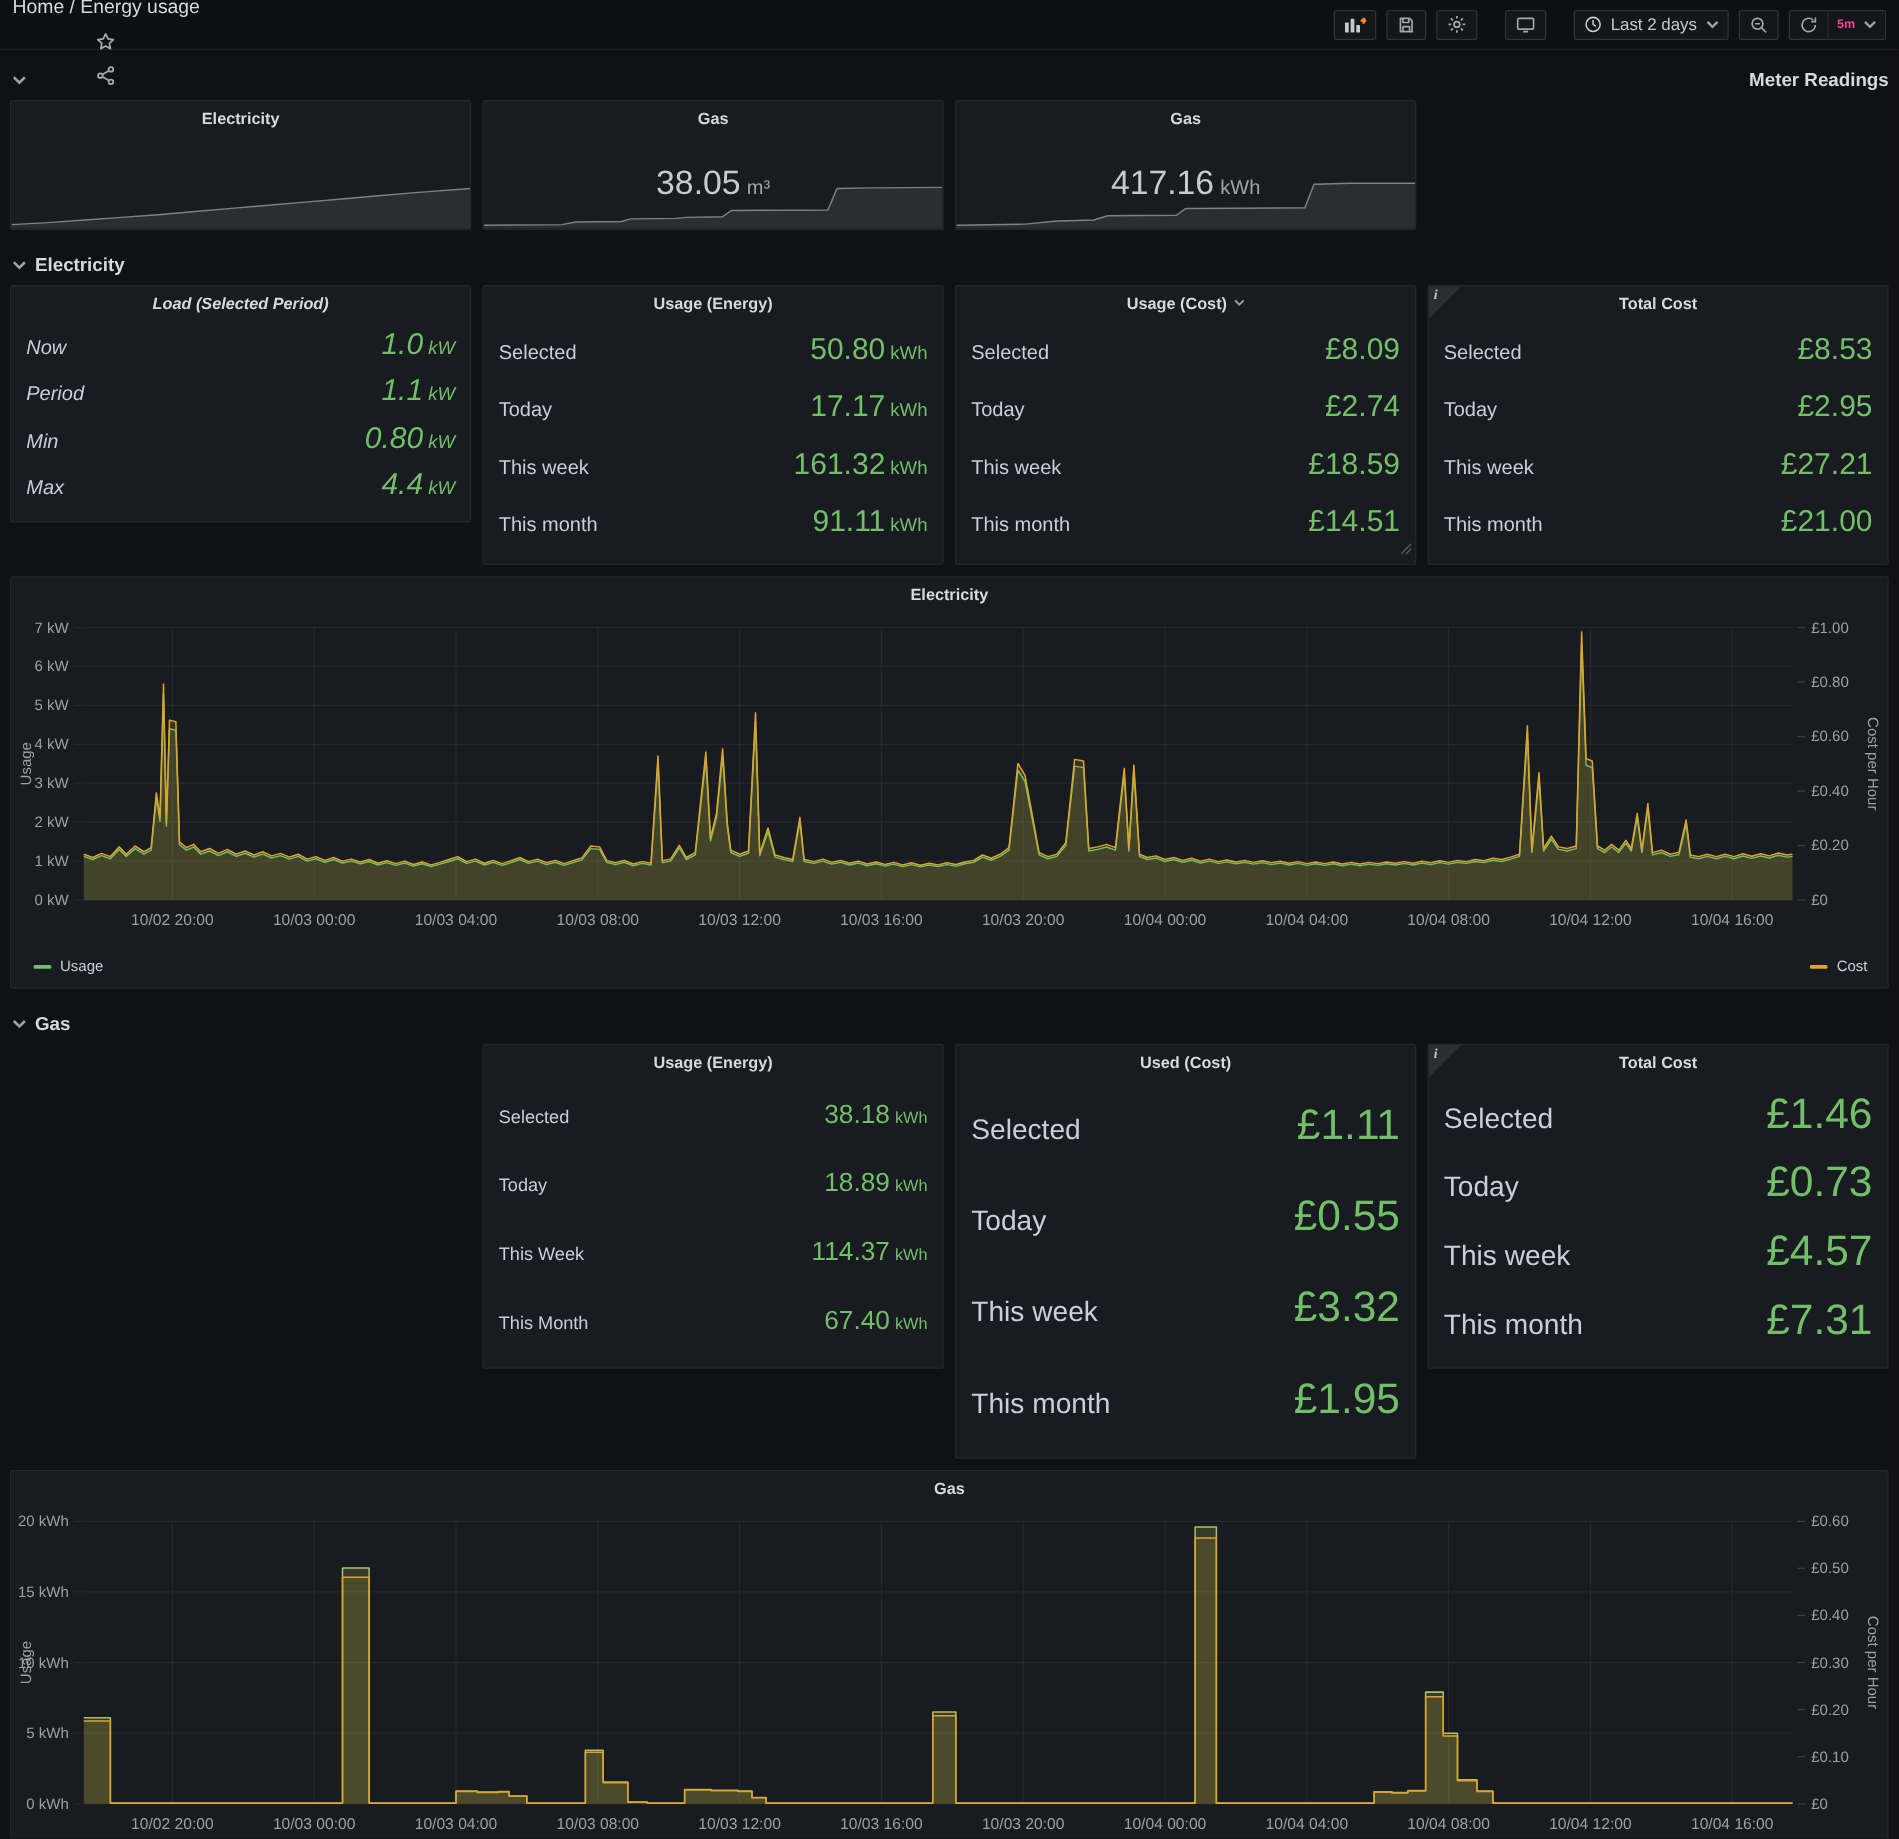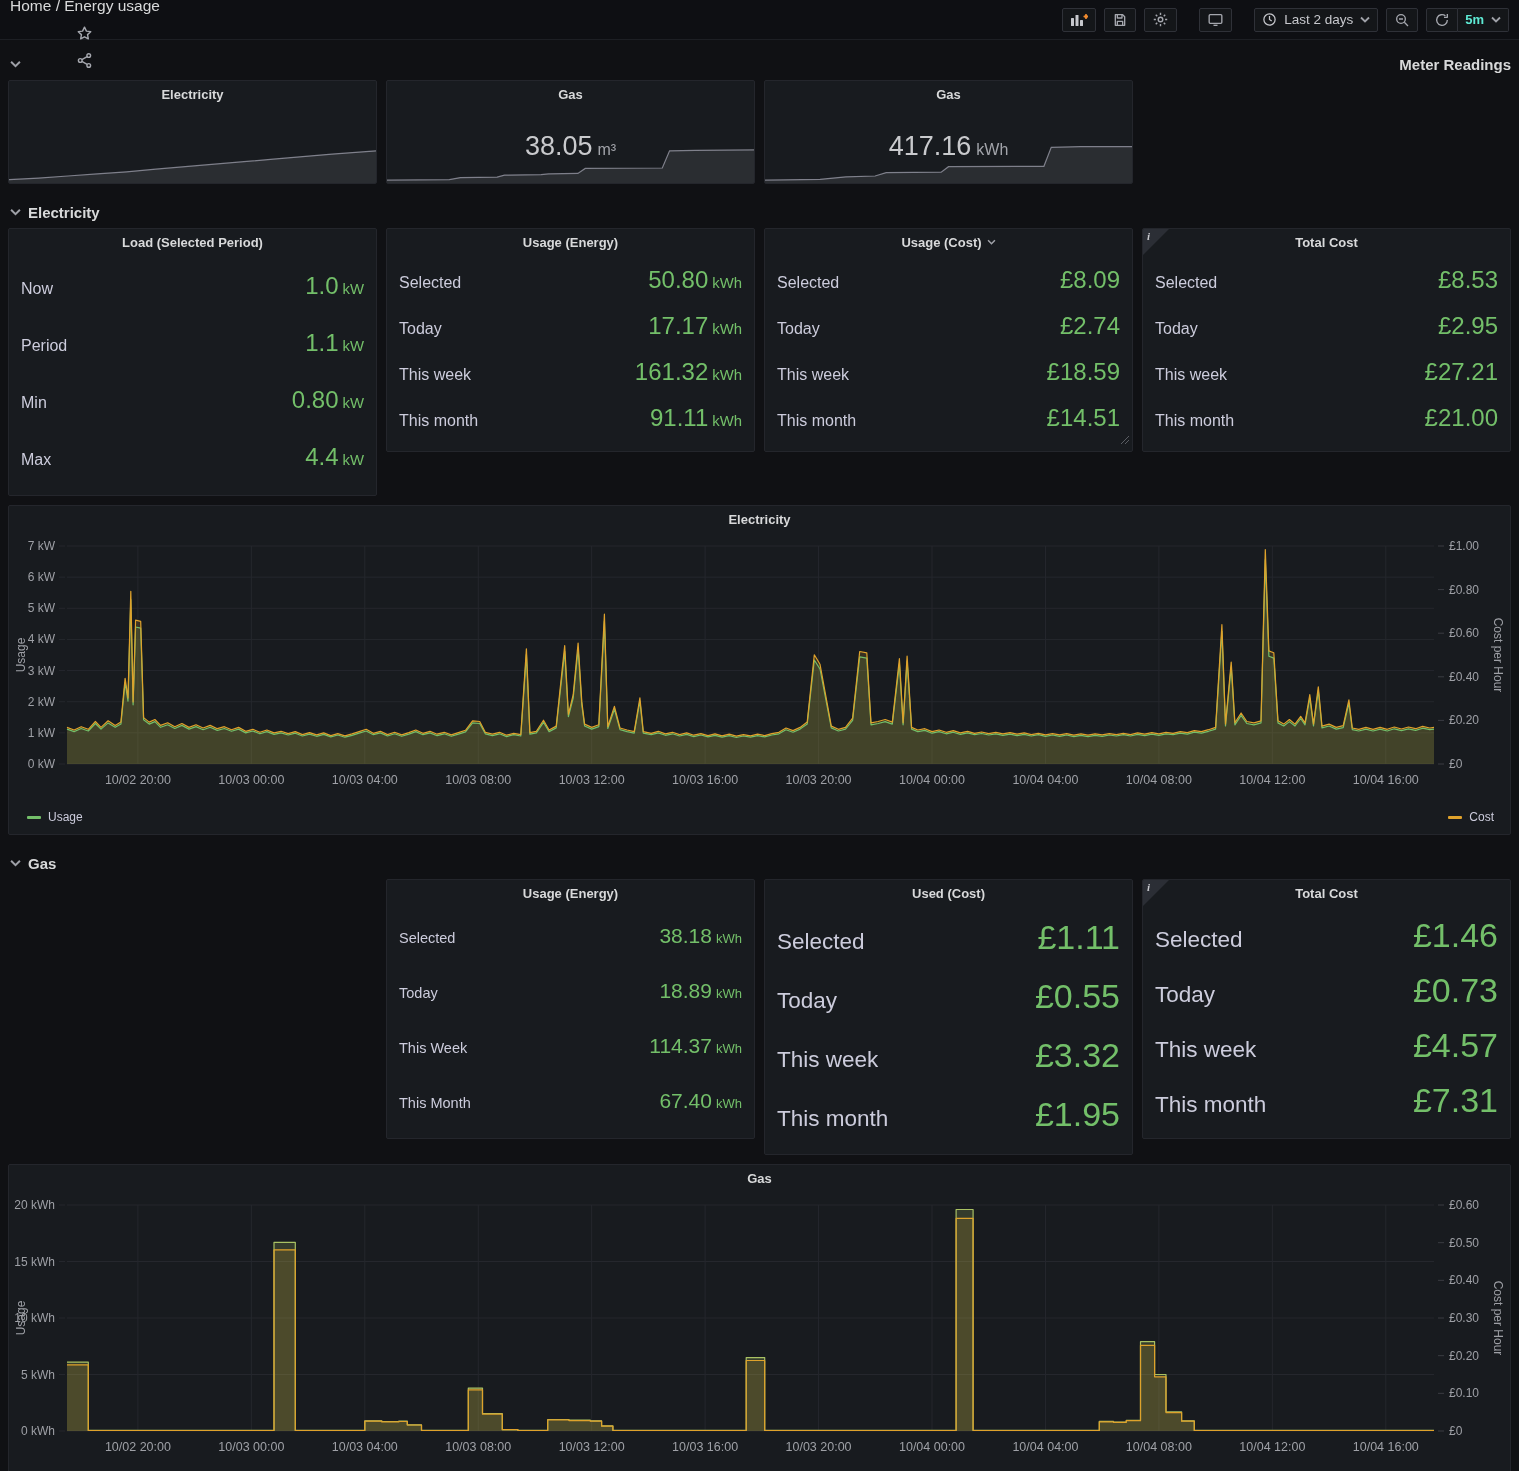--- a/index.html
+++ b/index.html
@@ -14,21 +14,21 @@
   .icon-btn { display:flex; align-items:center; justify-content:center; color:#a5a7ae; cursor:pointer; }
   .tb-right { margin-left:auto; display:flex; align-items:center; gap:8px; }
   .tb-btn { height:24px; min-width:31px; padding:0 7px; border:1px solid #2f3138; border-radius:2px;
     background:#141619; display:flex; align-items:center; justify-content:center; gap:7px;
     color:#c7c8cd; font-size:13.5px; cursor:pointer; }
   .tb-btn svg { display:block; }
   .gap-sm { width:6px; }
   .btn-group { display:flex; }
   .btn-group .tb-btn:first-child { border-radius:2px 0 0 2px; }
   .btn-group .tb-btn:last-child { border-radius:0 2px 2px 0; border-left:none; }
-  .interval { color:#5eead4; font-weight:600; font-size:13px; }
+  .interval { color:#ec4899; font-weight:600; font-size:10px; }
 
   
   .dash { padding:6px 8px 8px 8px; }
   .section-header { display:flex; align-items:center; height:32px; margin-top:12px;
     font-size:15px; font-weight:600; color:#d8d9da; cursor:pointer; gap:7px; padding-left:2px; }
   .section-header:first-child { margin-top:2px;justify-content:space-between; }
   .chev { color:#9fa1a8; }
 
   .grid4 { display:grid; grid-template-columns:repeat(4,1fr); gap:9px; }
   .panel { background:#181b1f; border:1px solid #24262c; border-radius:2px; position:relative; overflow:hidden; }
@@ -209,21 +209,21 @@
       <div></div>
     </div>
 
   <div class="section-header">
     <svg class="chev" width="11" height="8" viewBox="0 0 10 7" fill="none" stroke="#9fa1a8" stroke-width="1.8">
         <path d="M1 1.5l4 4 4-4"></path>
       </svg>
     <span>Electricity</span>
   </div>
   <div class="grid4" id="elec-stats-row">
-      <div class="panel statp sz-md" style="height: 268px;">
+      <div class="panel statp sz-md" style="height: 190px; font-style: italic;">
         <div class="panel-title">
           <span>Load (Selected Period)</span>
         </div>
         <div class="stat-rows">
           <div class="stat-row">
             <span class="stat-label">Now</span>
             <span class="stat-value">1.0<span class="stat-unit">kW</span></span>
           </div>
           <div class="stat-row">
             <span class="stat-label">Period</span>
@@ -426,21 +426,21 @@
           <div class="stat-row">
             <span class="stat-label">This Week</span>
             <span class="stat-value">114.37<span class="stat-unit">kWh</span></span>
           </div>
           <div class="stat-row">
             <span class="stat-label">This Month</span>
             <span class="stat-value">67.40<span class="stat-unit">kWh</span></span>
           </div>
         </div>
       </div>
-      <div class="panel statp sz-lg" style="height: 276px;">
+      <div class="panel statp sz-lg" style="height: 332px;">
         <div class="panel-title">
           <span>Used (Cost)</span>
         </div>
         <div class="stat-rows">
           <div class="stat-row">
             <span class="stat-label">Selected</span>
             <span class="stat-value">£1.11</span>
           </div>
           <div class="stat-row">
             <span class="stat-label">Today</span>

